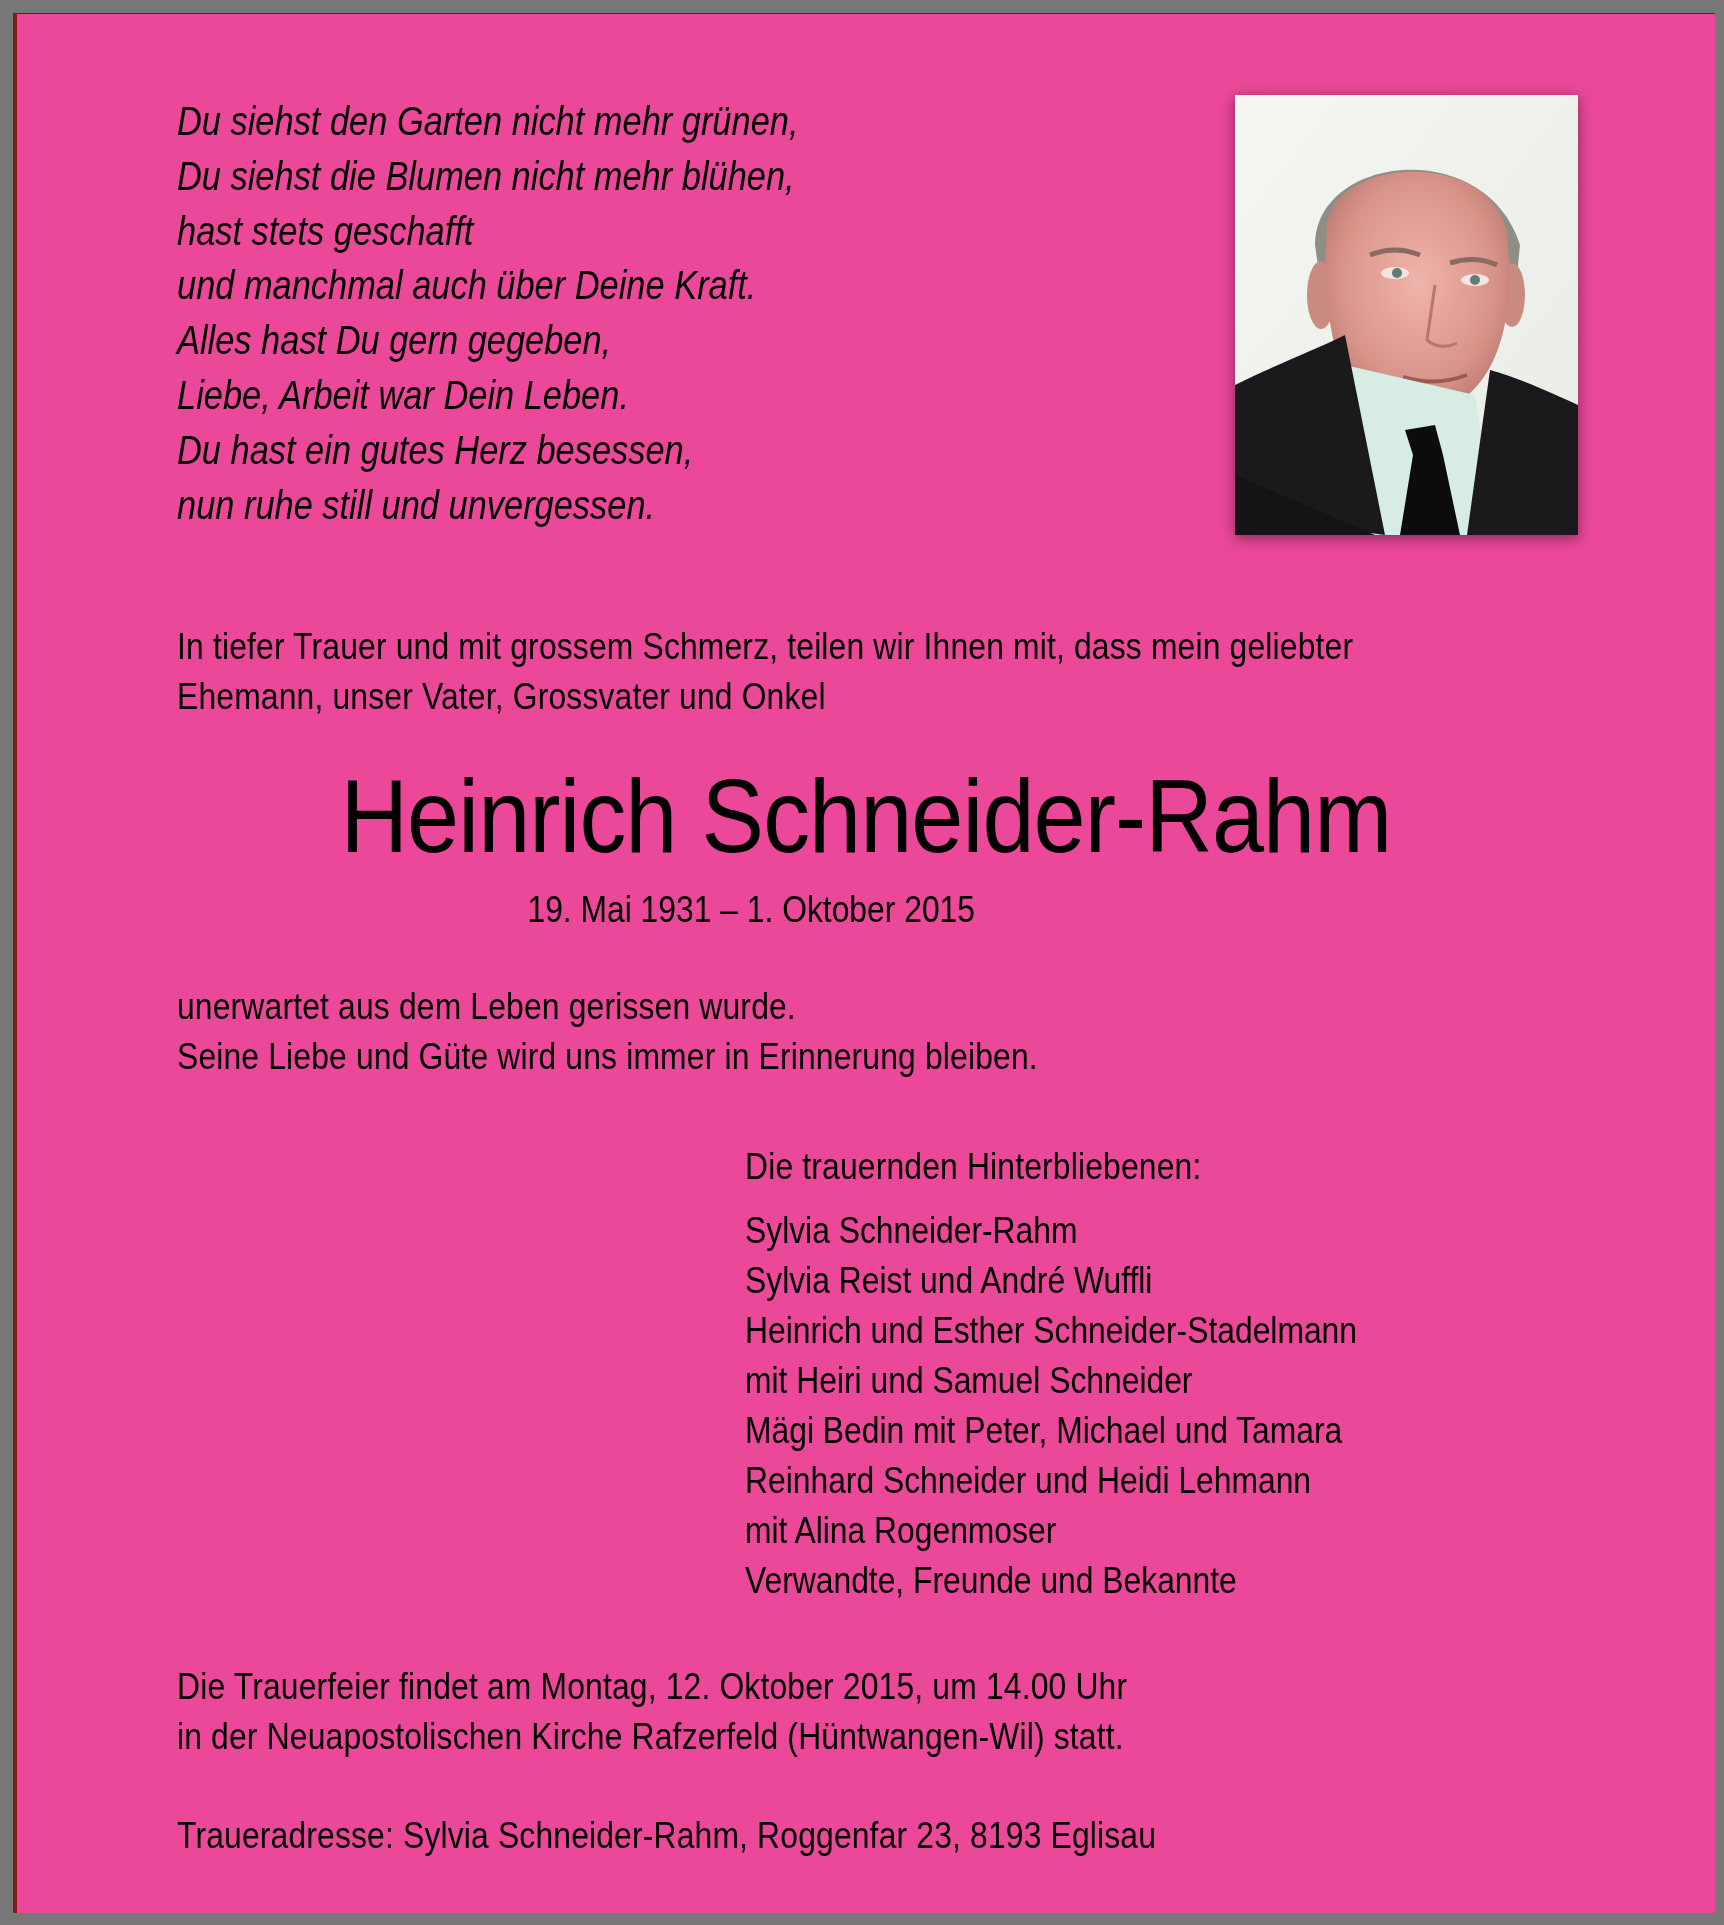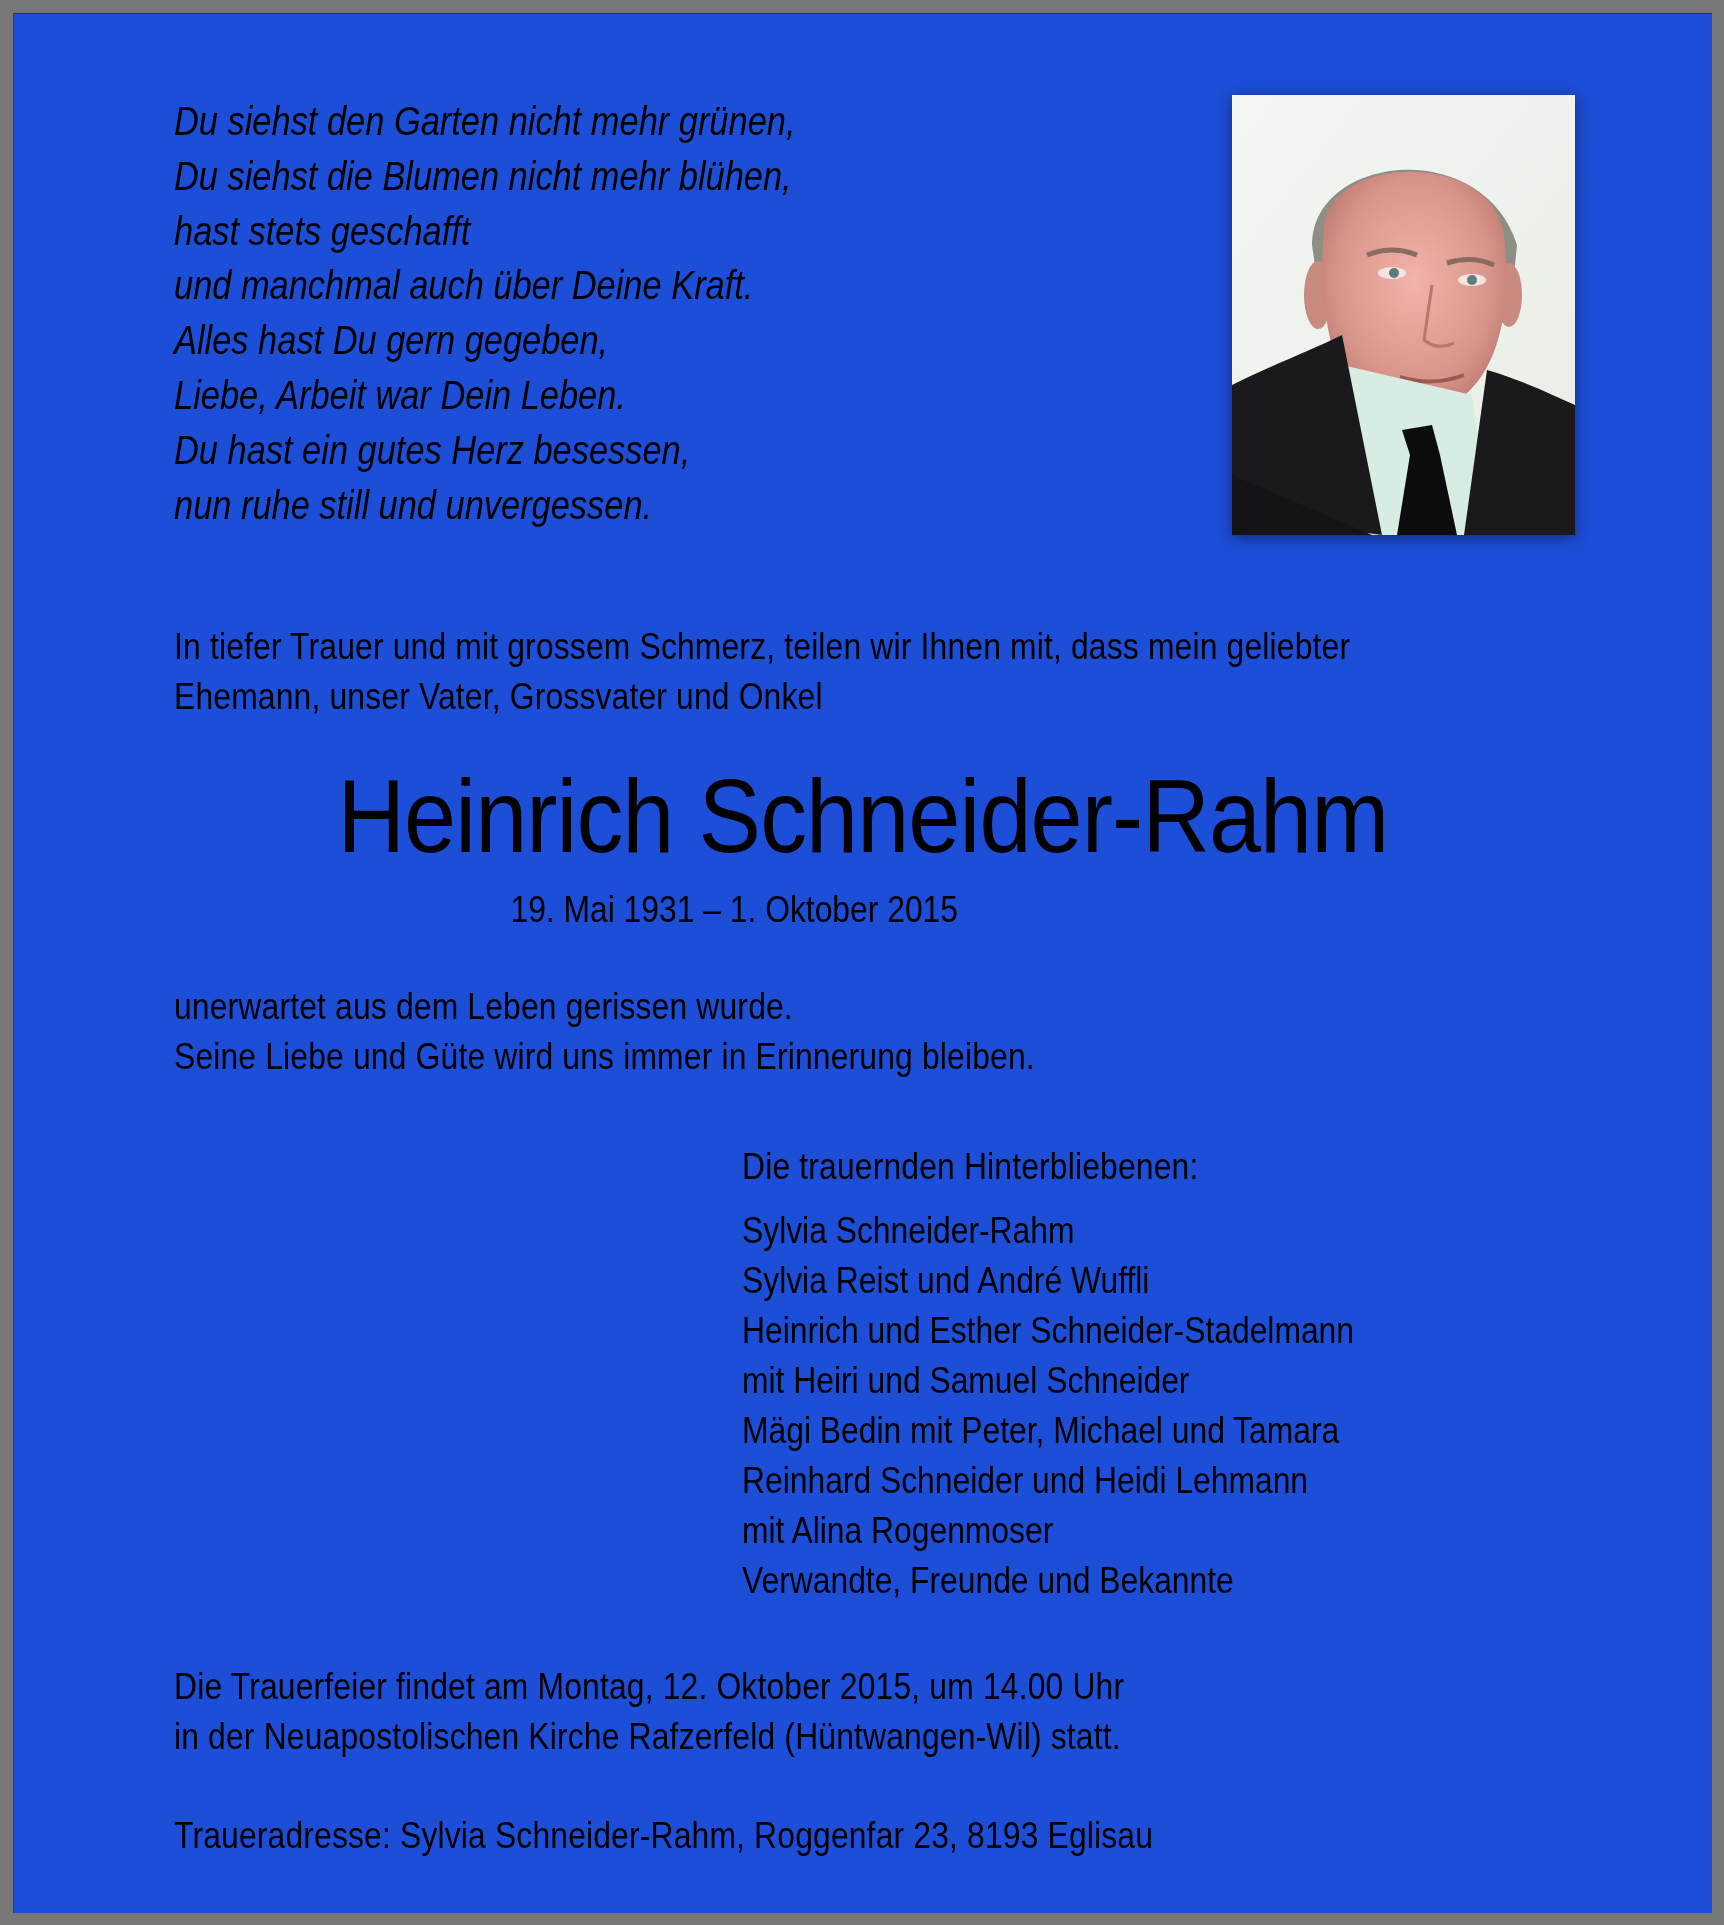--- a/index.html
+++ b/index.html
@@ -1,32 +1,32 @@
 <!DOCTYPE html>
 <html><head>
 <meta charset="utf-8">
 <style>
   html, body { margin: 0; padding: 0; }
   body { width: 1724px; height: 1925px; background: #787878; position: relative; overflow: hidden; }
   .page {
     position: absolute; left: 13px; top: 13px; width: 1698px; height: 1899px;
-    background: #1d4ed8;
-    border-top: 1px solid #333; border-left: 1px solid #7f1d1d;
+    background: #ec4899;
+    border-top: 1px solid #333; border-left: 4px solid #7f1d1d;
   }
   .t { position: absolute; color: #000; font-family: "Liberation Sans", sans-serif; white-space: nowrap; }
   .body-text { font-size: 37px; line-height: 50px; transform: scaleX(0.86); transform-origin: left top; letter-spacing: 0.2px; }
   .poem { left: 160px; top: 80px; font-style: italic; font-size: 40px; line-height: 54.8px; transform: scaleX(0.86); transform-origin: left top; }
   .poem div { height: 54.8px; }
   .intro { left: 160px; top: 608px; }
   .name {
     left: 0; width: 1698px; text-align: center; top: 742px;
     font-size: 104px; line-height: 120px; letter-spacing: -1px; text-decoration: underline;
   }
   .name span { display: inline-block; transform: scaleX(0.9); }
-  .dates { left: 2px; width: 1436px; text-align: center; top: 871px; font-size: 37px; line-height: 50px; }
+  .dates { left: 16px; width: 1436px; text-align: center; top: 871px; font-size: 37px; line-height: 50px; }
   .dates span { display: inline-block; transform: scaleX(0.86); }
   .closing { left: 160px; top: 968px; }
   .mourners-head { left: 728px; top: 1128px; }
   .mourners { left: 728px; top: 1192px; font-size: 37px; line-height: 50px; transform: scaleX(0.86); transform-origin: left top; }
   .service { left: 160px; top: 1648px; }
   .address { left: 160px; top: 1797px; }
   .photo {
     position: absolute; left: 1218px; top: 81px; width: 343px; height: 440px;
     box-shadow: 0 3px 14px rgba(0,0,0,0.45);
     background: #f1f4ef;

